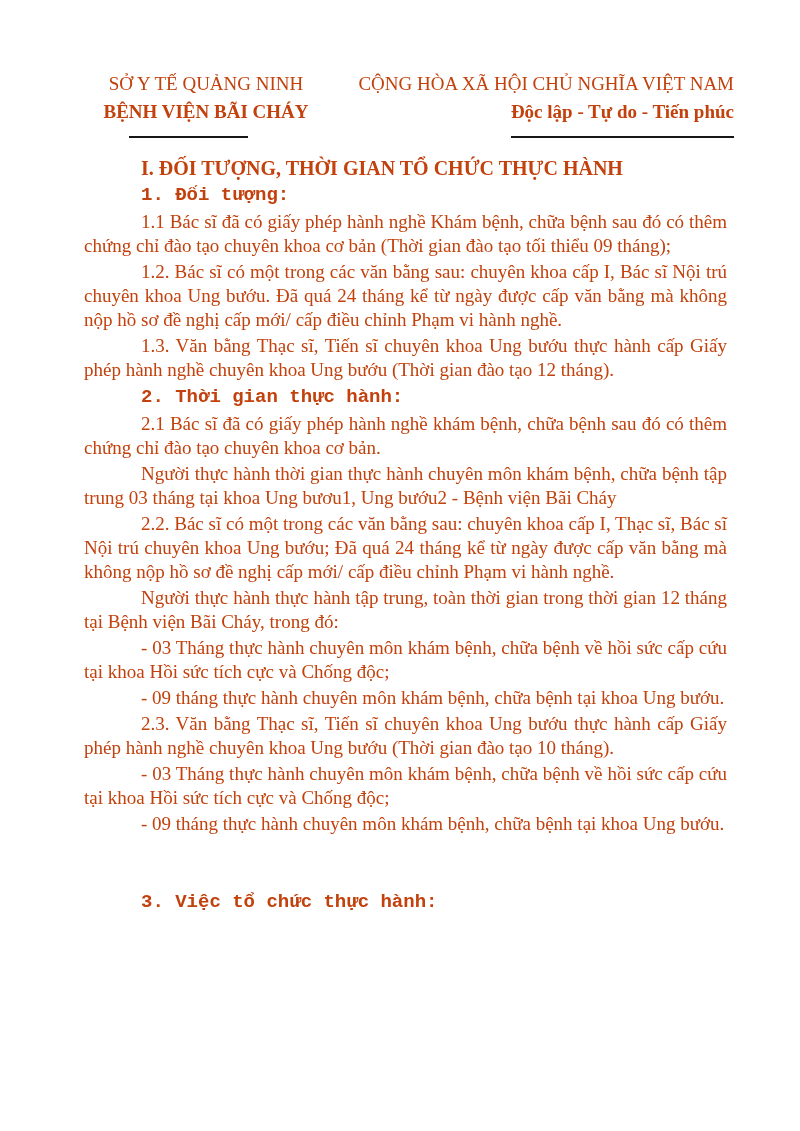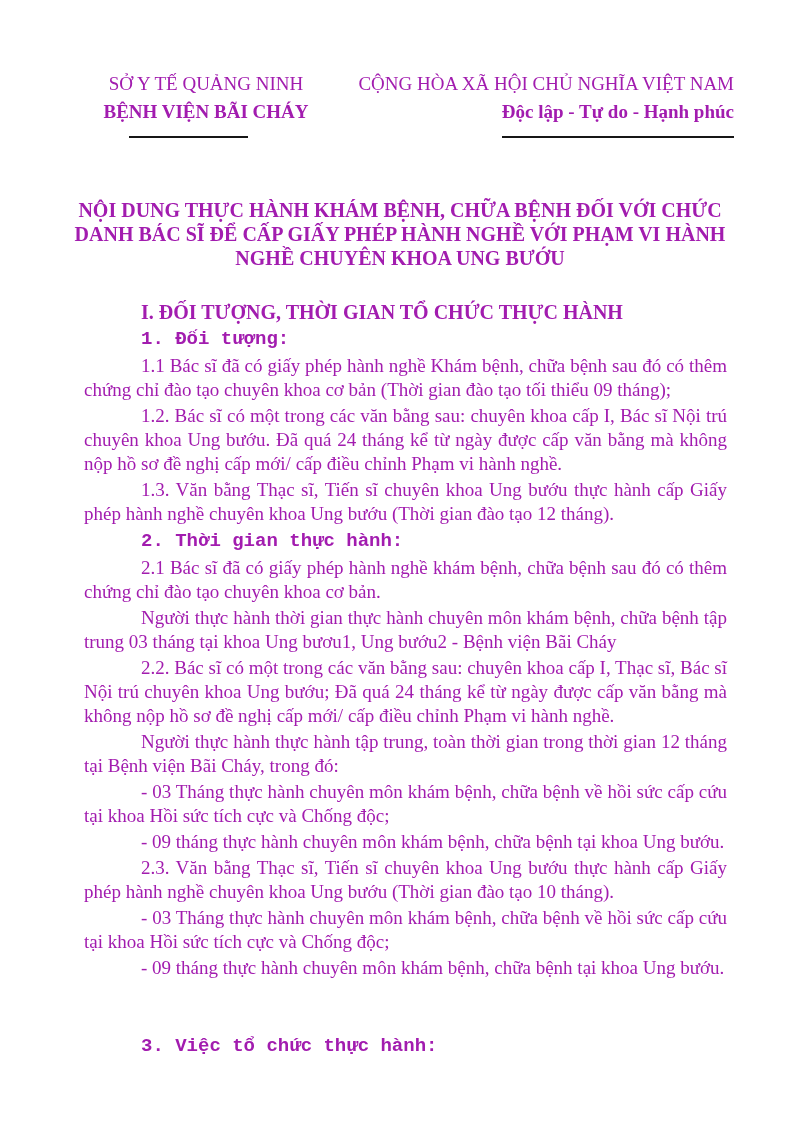--- a/index.html
+++ b/index.html
@@ -5,21 +5,21 @@
   html, body {
     margin: 0;
     padding: 0;
     background: #ffffff;
   }
   .page {
     position: relative;
     width: 800px;
     height: 1131px;
     background: #ffffff;
-    color: #a21caf;
+    color: #c2410c;
     font-family: "Liberation Serif", "DejaVu Serif", serif;
     overflow: hidden;
     box-sizing: border-box;
   }
   
   .hdr {
     display: flex;
     padding-top: 70px;
     font-size: 19px;
     line-height: 28px;
@@ -80,29 +80,24 @@
 
 <div class="page">
 
   <div class="hdr">
     <div class="hdr-left">
       <div>SỞ Y TẾ QUẢNG NINH</div>
       <div class="bold"><span>BỆ</span><span class="u-part">NH VIỆN BÃI</span><span> CHÁY</span></div>
     </div>
     <div class="hdr-right">
       <div>CỘNG HÒA XÃ HỘI CHỦ NGHĨA VIỆT NAM</div>
-      <div class="bold"><span class="u-part">Độc lập - Tự do - Hạnh phúc</span></div>
+      <div class="bold"><span class="u-part">Độc lập - Tự do - Tiến phúc</span></div>
     </div>
   </div>
 
-  <div class="doc-title">
-    <div>NỘI DUNG THỰC HÀNH KHÁM BỆNH, CHỮA BỆNH ĐỐI VỚI CHỨC</div>
-    <div>DANH BÁC SĨ ĐỂ CẤP GIẤY PHÉP HÀNH NGHỀ VỚI PHẠM VI HÀNH</div>
-    <div>NGHỀ CHUYÊN KHOA UNG BƯỚU</div>
-  </div>
 
   <div class="body-text">
     <p class="sec-heading">I. ĐỐI TƯỢNG, THỜI GIAN TỔ CHỨC THỰC HÀNH</p>
     <p class="sub-heading">1. Đối tượng:</p>
     <p>1.1 Bác sĩ đã có giấy phép hành nghề Khám bệnh, chữa bệnh sau đó có thêm chứng chỉ đào tạo chuyên khoa cơ bản (Thời gian đào tạo tối thiểu 09 tháng);</p>
     <p>1.2. Bác sĩ có một trong các văn bằng sau: chuyên khoa cấp I, Bác sĩ Nội trú chuyên khoa Ung bướu. Đã quá 24 tháng kể từ ngày được cấp văn bằng mà không nộp hồ sơ đề nghị cấp mới/ cấp điều chỉnh Phạm vi hành nghề.</p>
     <p>1.3. Văn bằng Thạc sĩ, Tiến sĩ chuyên khoa Ung bướu thực hành cấp Giấy phép hành nghề chuyên khoa Ung bướu (Thời gian đào tạo 12 tháng).</p>
     <p class="sub-heading">2. Thời gian thực hành:</p>
     <p>2.1 Bác sĩ đã có giấy phép hành nghề khám bệnh, chữa bệnh sau đó có thêm chứng chỉ đào tạo chuyên khoa cơ bản.</p>
     <p>Người thực hành thời gian thực hành chuyên môn khám bệnh, chữa bệnh tập trung 03 tháng tại khoa Ung bươu1, Ung bướu2 -  Bệnh viện Bãi Cháy</p>

